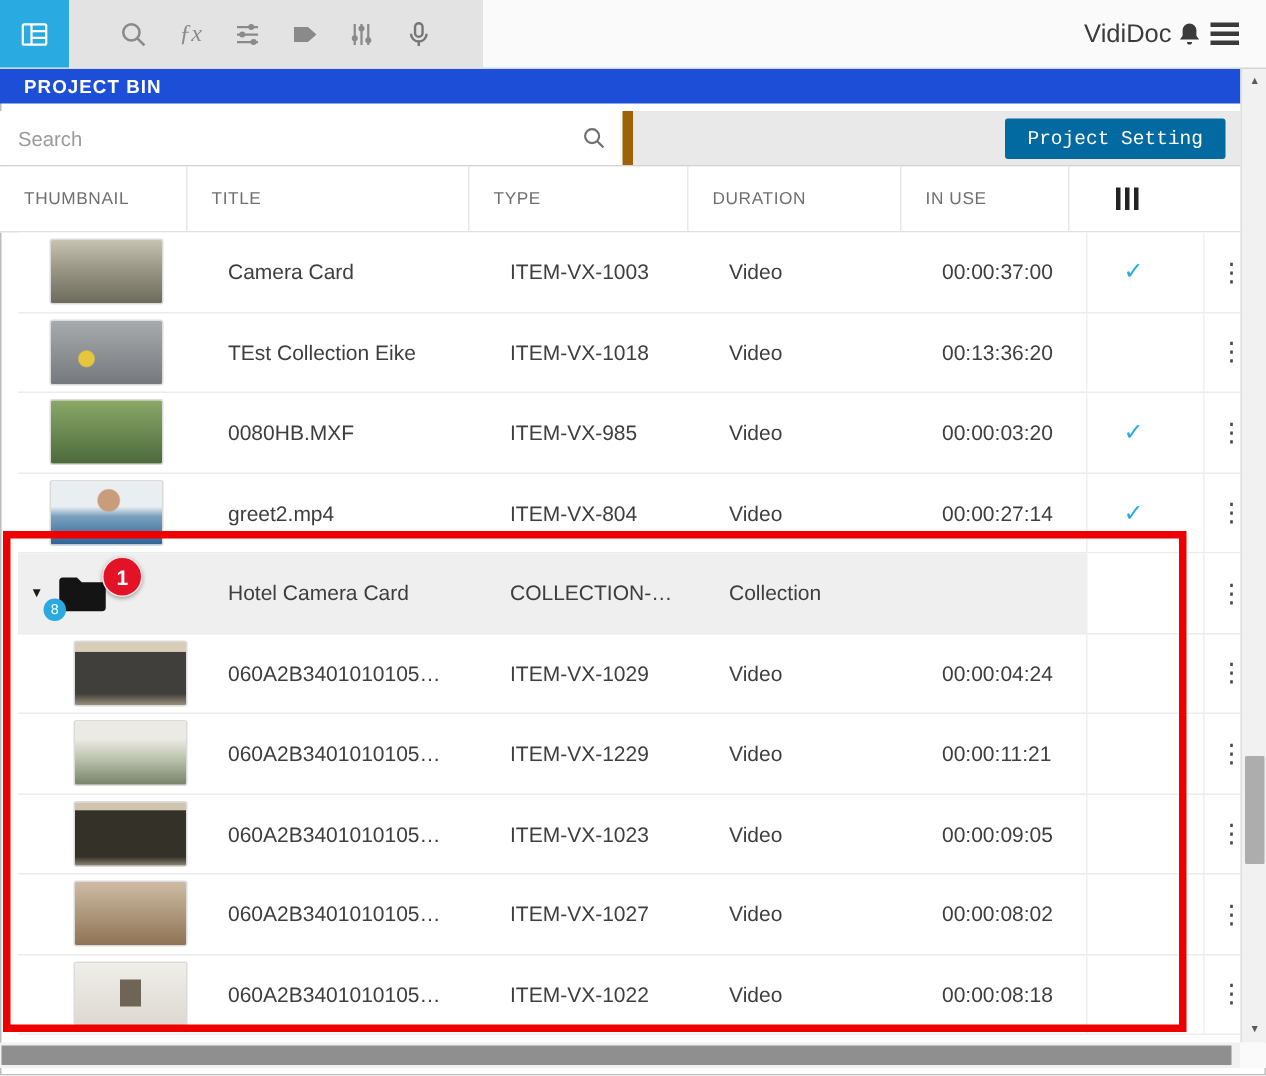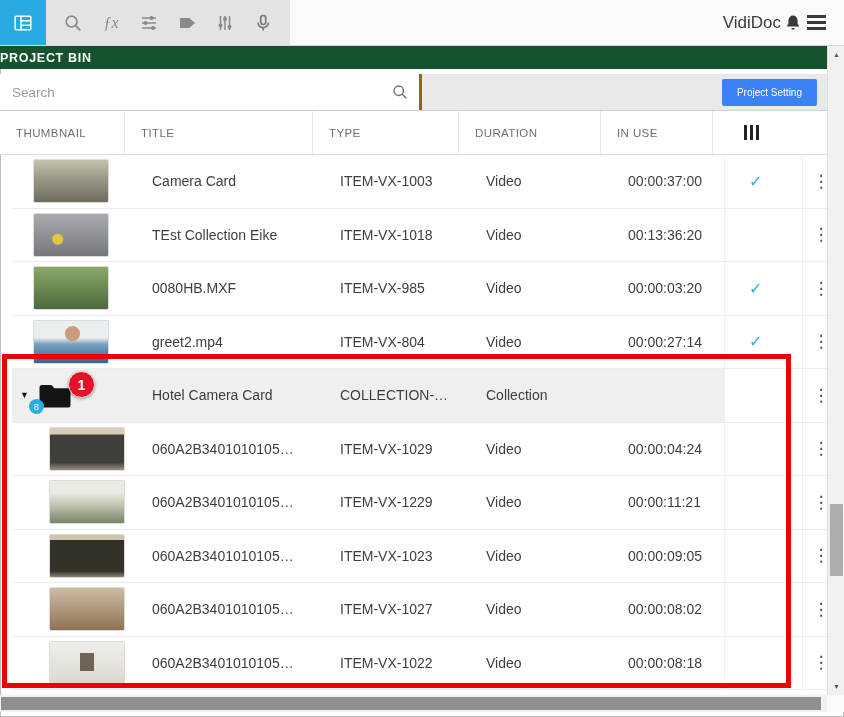--- a/index.html
+++ b/index.html
@@ -3,39 +3,39 @@
 <meta charset="utf-8">
 <style>
   *{margin:0;padding:0;box-sizing:border-box}
   html,body{width:844px;height:717px}
   body{font-family:"Liberation Sans","DejaVu Sans",sans-serif;background:#fff;position:relative;overflow:hidden}
   .screen{position:absolute;inset:0;background:#fff;box-shadow:inset 0 0 0 1px #bcbcbc}
 
   
   .topbar{position:absolute;left:0;top:0;width:844px;height:46px;background:#fafafa;border-bottom:1px solid #d6d6d6;display:flex;align-items:center}
   .appbtn{width:46px;height:45px;background:#29abe2;border:none;display:flex;align-items:center;justify-content:center;cursor:pointer;flex:0 0 auto}
-  .tool-strip{height:45px;background:#e3e3e3;display:flex;align-items:center;padding:0 8px;flex:0 0 auto}
+  .tool-strip{height:45px;background:#e3e3e3;display:flex;align-items:center;padding:0 24px;flex:0 0 auto}
   .tool-btn{width:38px;height:45px;background:transparent;border:none;display:flex;align-items:center;justify-content:center;cursor:pointer}
   .fx{font-style:italic;font-family:"Liberation Serif","DejaVu Serif",serif;font-size:16px;color:#8a8a8a}
   .top-right{margin-left:auto;display:flex;align-items:center;padding-right:16px}
   .app-title{font-size:17px;color:#3b3b3b}
   .icon-btn{background:none;border:none;cursor:pointer;display:flex;align-items:center;justify-content:center;padding:2px}
   .hamburger{display:flex;flex-direction:column;gap:3.5px}
   .hamburger span{display:block;width:19px;height:2.6px;background:#3a3a3a}
 
   
-  .bin-bar{position:absolute;left:0;top:46px;width:827px;height:23px;background:#14532d;color:#fff;display:flex;align-items:center;padding-left:0;font-size:12.5px;font-weight:bold;letter-spacing:.7px}
+  .bin-bar{position:absolute;left:0;top:46px;width:827px;height:23px;background:#1d4ed8;color:#fff;display:flex;align-items:center;padding-left:16px;font-size:12.5px;font-weight:bold;letter-spacing:.7px}
 
   
   .search-row{position:absolute;left:0;top:74px;width:827px;height:37px;background:#e9e9e9;border-bottom:1px solid #d2d2d2;display:flex;align-items:center}
-  .search-box{width:422px;height:100%;background:#fff;position:relative;border-right:3px solid #a16207;flex:0 0 auto}
+  .search-box{width:422px;height:100%;background:#fff;position:relative;border-right:7px solid #a16207;flex:0 0 auto}
   .search-box input{width:100%;height:100%;border:none;outline:none;padding:0 36px 0 12px;font-size:13.5px;color:#333;background:transparent;font-family:inherit}
   .search-box input::placeholder{color:#9b9b9b}
   .search-mag{position:absolute;right:10px;top:50%;transform:translateY(-50%)}
-  .btn-setting{margin-left:auto;margin-right:10px;background:#3b82f6;color:#fff;border:none;height:27px;padding:0 15px;font-size:10px;border-radius:2px;cursor:pointer;font-family:Liberation Sans, sans-serif}
+  .btn-setting{margin-left:auto;margin-right:10px;background:#0369a1;color:#fff;border:none;height:27px;padding:0 15px;font-size:13px;border-radius:2px;cursor:pointer;font-family:Liberation Mono, monospace}
 
   
   .grid{display:grid;grid-template-columns:124px 188px 146px 142px 112px 78px 1fr}
   .thead{position:absolute;left:0;top:111px;width:827px;height:44px;background:#fff;border-bottom:1px solid #e0e0e0}
   .th{display:flex;align-items:center;padding-left:16px;font-size:11.5px;color:#6f6f6f;letter-spacing:.4px;border-left:1px solid #e8e8e8;cursor:pointer;white-space:nowrap;overflow:hidden}
   .th:first-child{border-left:none}
   .th-actions{justify-content:center;padding-left:0}
   .col-chooser{background:none;border:none;cursor:pointer;display:flex;gap:2.5px;align-items:center;padding:4px}
   .col-chooser span{display:block;width:3.5px;height:15px;background:#232323}
 

